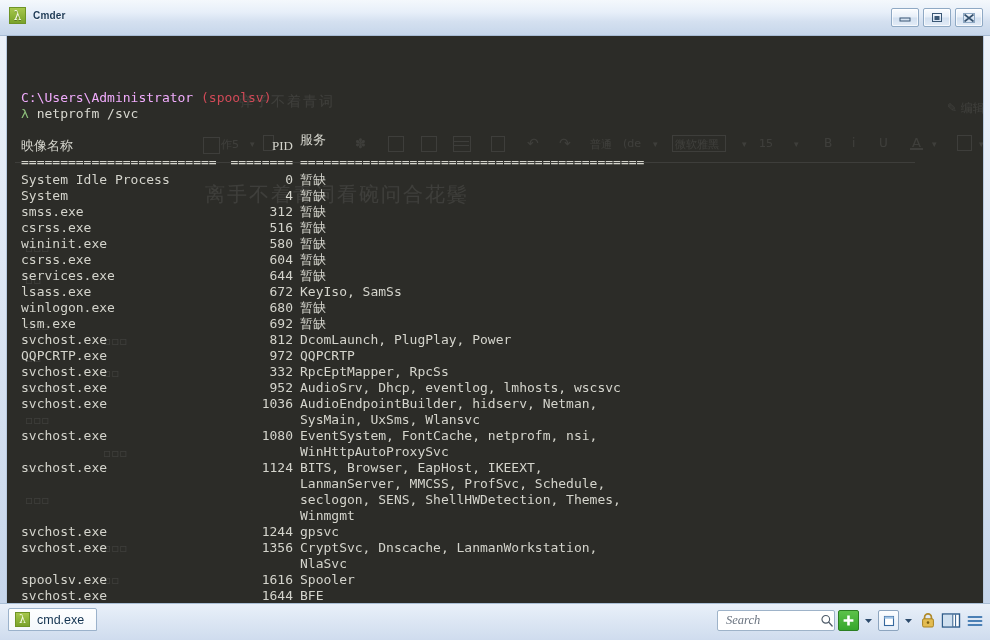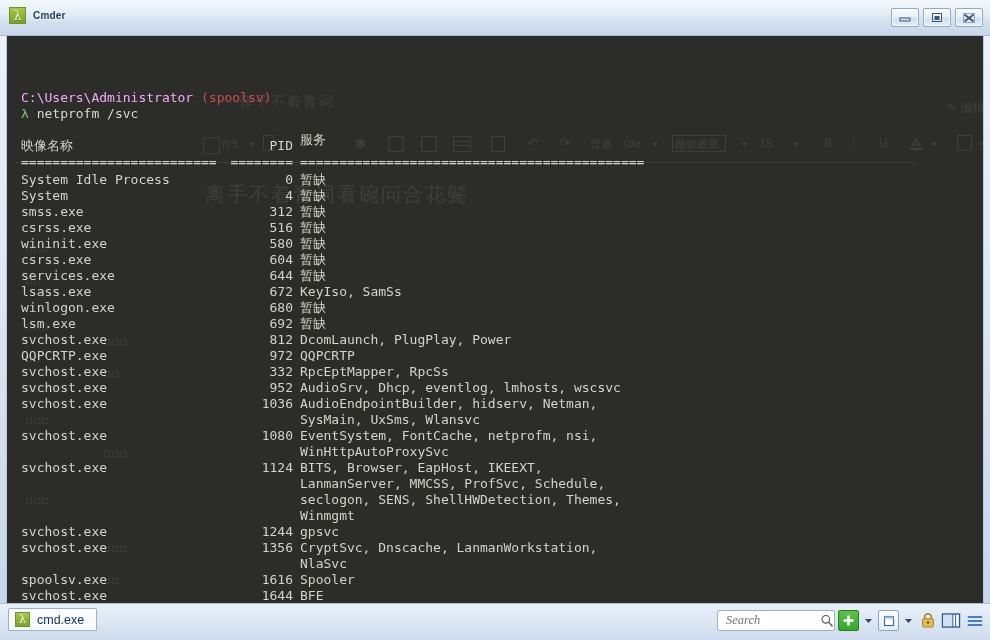--- a/index.html
+++ b/index.html
@@ -329,21 +329,21 @@
     </div>
 
     <div id="screen">
       
       <div class="row" style="top:54px;"><span class="c-path">C:\Users\Administrator</span><span> </span><span class="c-red">(spoolsv)</span></div>
       <div class="row" style="top:70px;"><span class="c-green">λ</span><span> </span><span class="c-white">netprofm /svc</span></div>
 
       
       <div>
         <div class="col-name" style="top:102px;">映像名称</div>
-        <div class="col-pid" style="top:102px;">PID</div>
+        <div class="col-pid" style="top:102px;font-family:Liberation Serif, serif;">PID</div>
         <div class="col-svc" style="top:96px;">服务</div>
       </div>
 
       
       <div>
         <div class="col-name" style="top:118px;">========================= </div>
         <div class="col-pid" style="top:118px;">========</div>
         <div class="col-svc" style="top:118px;">============================================</div>
       </div>
 

